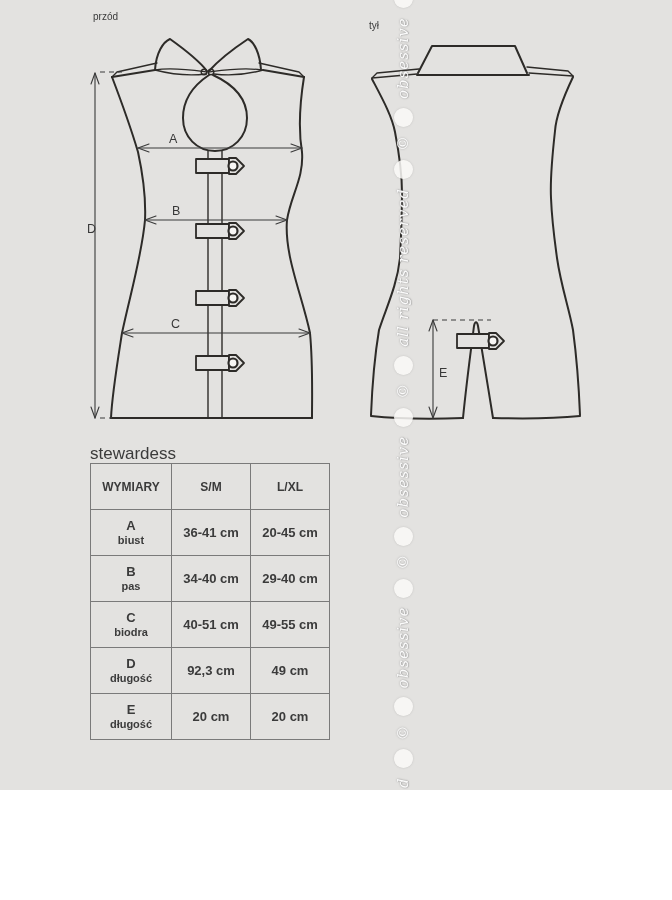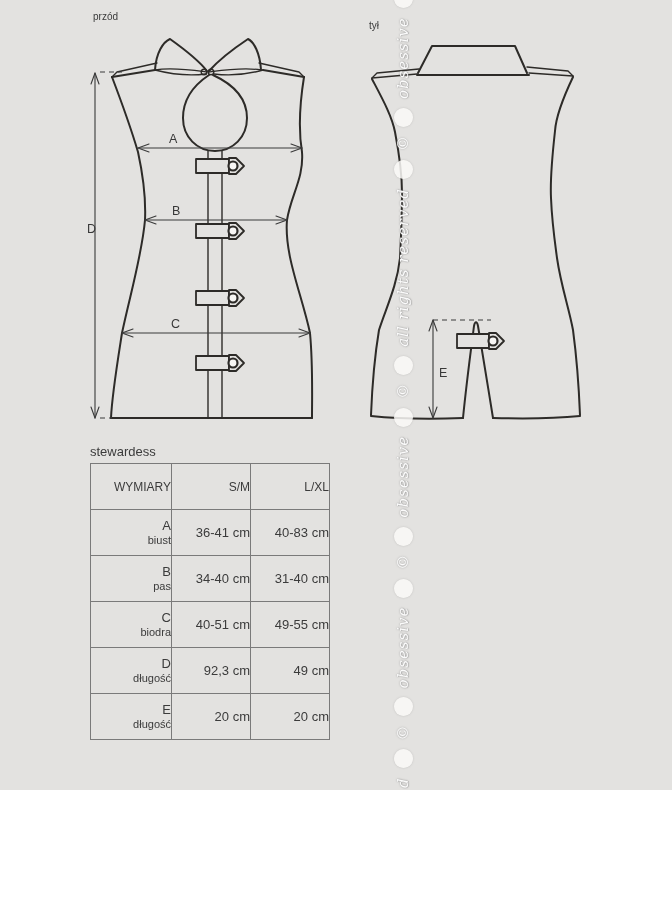--- a/index.html
+++ b/index.html
@@ -18,25 +18,25 @@
   .back-label{left:369px;top:12px;margin-top:8px;}
   .front-svg{position:absolute;left:60px;top:30px;width:280px;height:400px;}
   .back-svg{position:absolute;left:355px;top:30px;width:245px;height:400px;}
   .outline{fill:none;stroke:var(--line,#2d2b28);stroke-width:2;stroke-linecap:round;stroke-linejoin:round;}
   .thin{fill:none;stroke:var(--line,#2d2b28);stroke-width:1.4;stroke-linecap:round;stroke-linejoin:round;}
   .fillbg{fill:var(--background-upper,#e3e2e0);stroke:var(--line,#2d2b28);stroke-width:1.8;stroke-linejoin:round;}
   .grommet{fill:#f7f6f4;stroke:var(--line,#2d2b28);stroke-width:2.2;}
   .arrow{fill:none;stroke:#3a3a3a;stroke-width:1.1;stroke-linecap:round;stroke-linejoin:round;}
   .dashline{fill:none;stroke:#3a3a3a;stroke-width:1.1;stroke-dasharray:5 4;}
   .mlabel{font-family:"Liberation Sans",sans-serif;font-size:12.5px;fill:#383838;}
-  .product-name{position:absolute;left:90px;top:444px;font-size:13px;color:var(--text,#3b3b3b);}
+  .product-name{position:absolute;left:90px;top:444px;font-size:17px;color:var(--text,#3b3b3b);}
   .size-table{position:absolute;left:90px;top:463px;width:239px;border-collapse:collapse;table-layout:fixed;
               font-size:13px;color:var(--text,#3b3b3b);}
-  .size-table th,.size-table td{border:1px solid var(--table-border,#7a7a7a);text-align:right;
-              vertical-align:middle;padding:0;height:45px;font-weight:normal;}
+  .size-table th,.size-table td{border:1px solid var(--table-border,#7a7a7a);text-align:center;
+              vertical-align:middle;padding:0;height:45px;font-weight:bold;}
   .size-table thead th{font-size:12px;}
   .mname{font-size:11px;line-height:1.25;}
   .mletter{line-height:1.25;}
   
   .watermark{position:absolute;left:388px;top:0;width:30px;height:790px;overflow:hidden;z-index:5;pointer-events:none;}
   .wm-strip{position:absolute;left:0;top:790px;width:800px;height:30px;transform-origin:0 0;
             transform:rotate(-90deg);display:flex;flex-direction:row;align-items:center;gap:9px;padding-left:2px;}
   .wm-text{font-family:"DejaVu Serif",serif;font-style:italic;font-size:15px;letter-spacing:1px;white-space:nowrap;
            color:rgba(255,255,255,0.95);text-shadow:0 0 2px rgba(130,130,130,0.75),0 1px 1px rgba(150,150,150,0.5);flex:0 0 auto;}
   .wm-copy{font-family:"DejaVu Serif",serif;font-size:15px;color:rgba(255,255,255,0.95);
@@ -184,29 +184,29 @@
         <th>L/XL</th>
       </tr>
     </thead>
     <tbody>
       <tr>
         <td>
           <div class="mletter">A</div>
           <div class="mname">biust</div>
         </td>
         <td>36-41 cm</td>
-        <td>40-83 cm</td>
+        <td>20-45 cm</td>
       </tr>
       <tr>
         <td>
           <div class="mletter">B</div>
           <div class="mname">pas</div>
         </td>
         <td>34-40 cm</td>
-        <td>31-40 cm</td>
+        <td>29-40 cm</td>
       </tr>
       <tr>
         <td>
           <div class="mletter">C</div>
           <div class="mname">biodra</div>
         </td>
         <td>40-51 cm</td>
         <td>49-55 cm</td>
       </tr>
       <tr>

